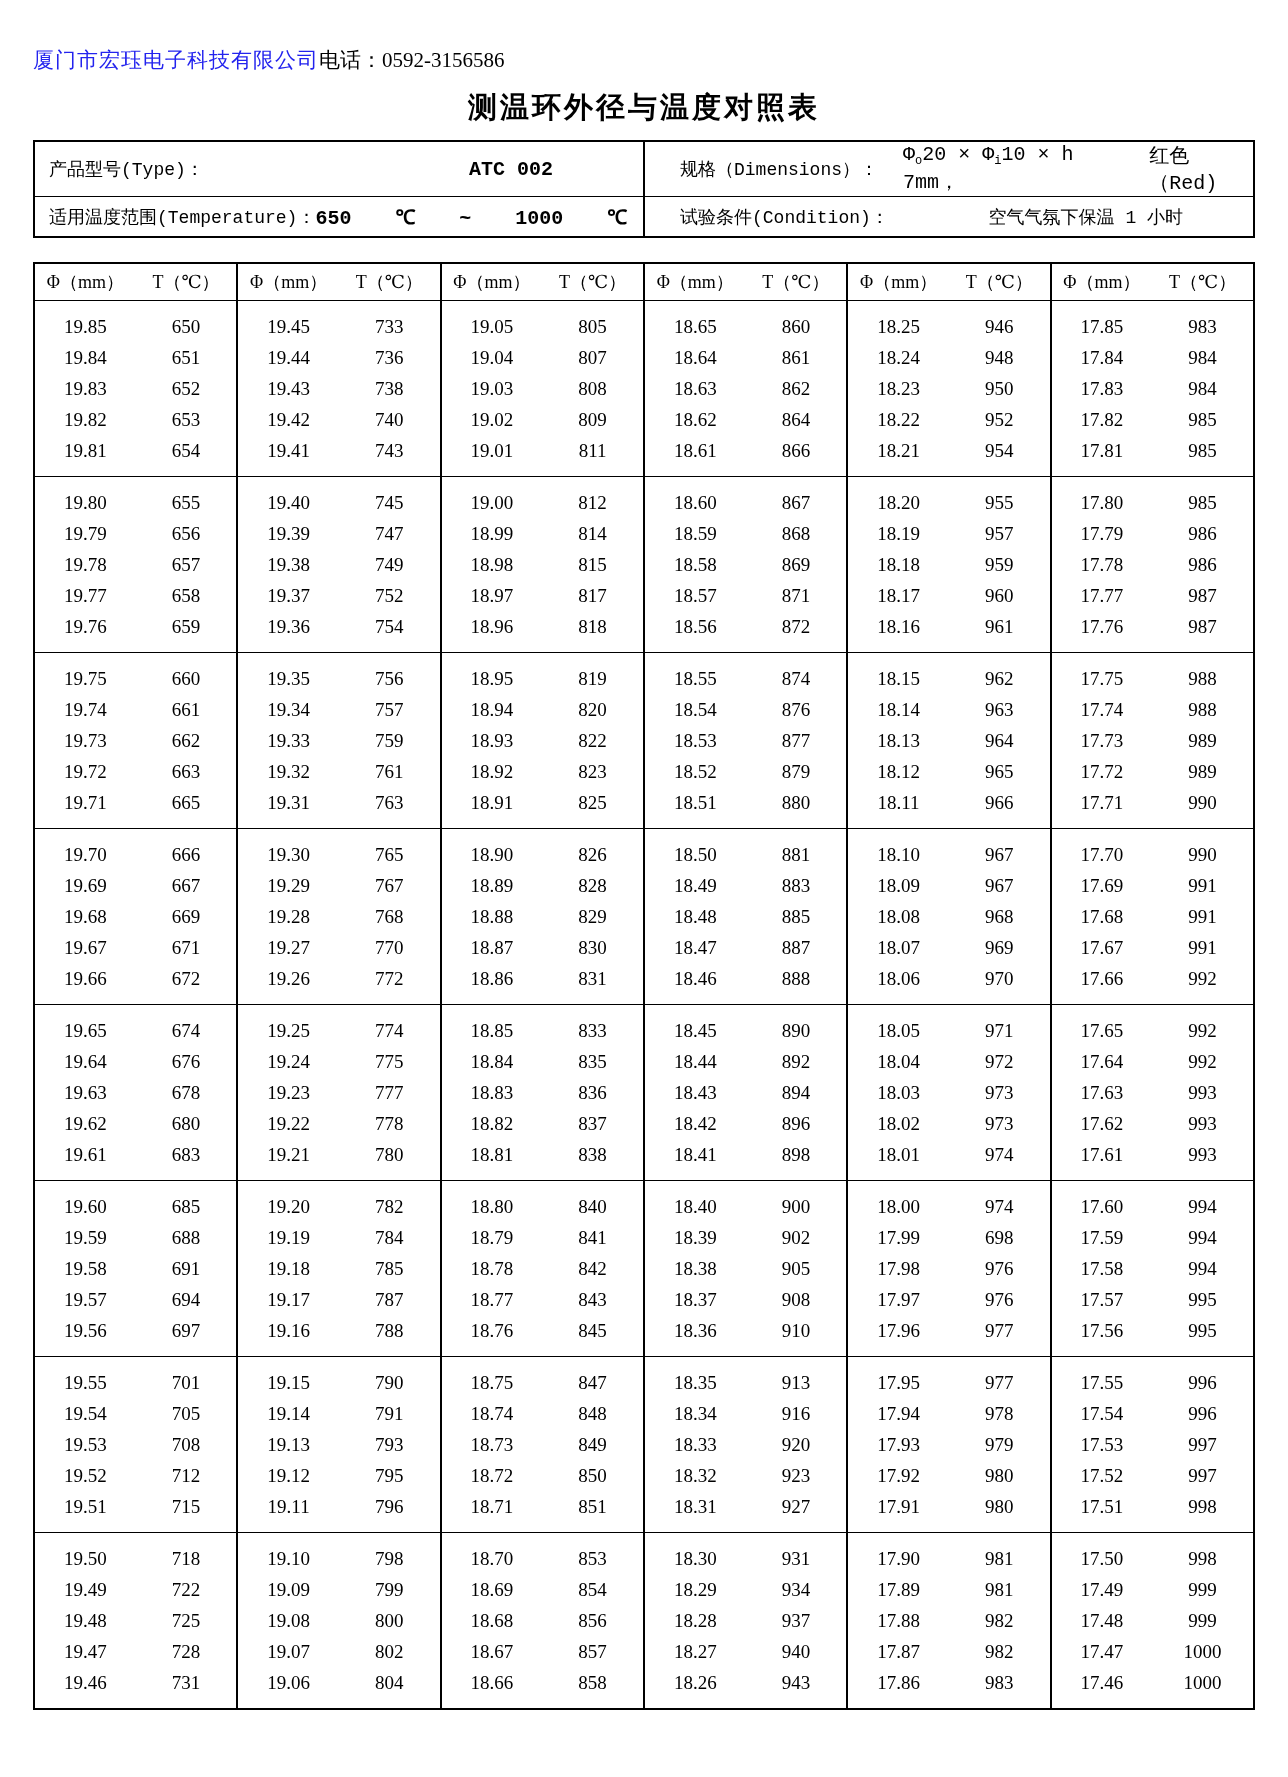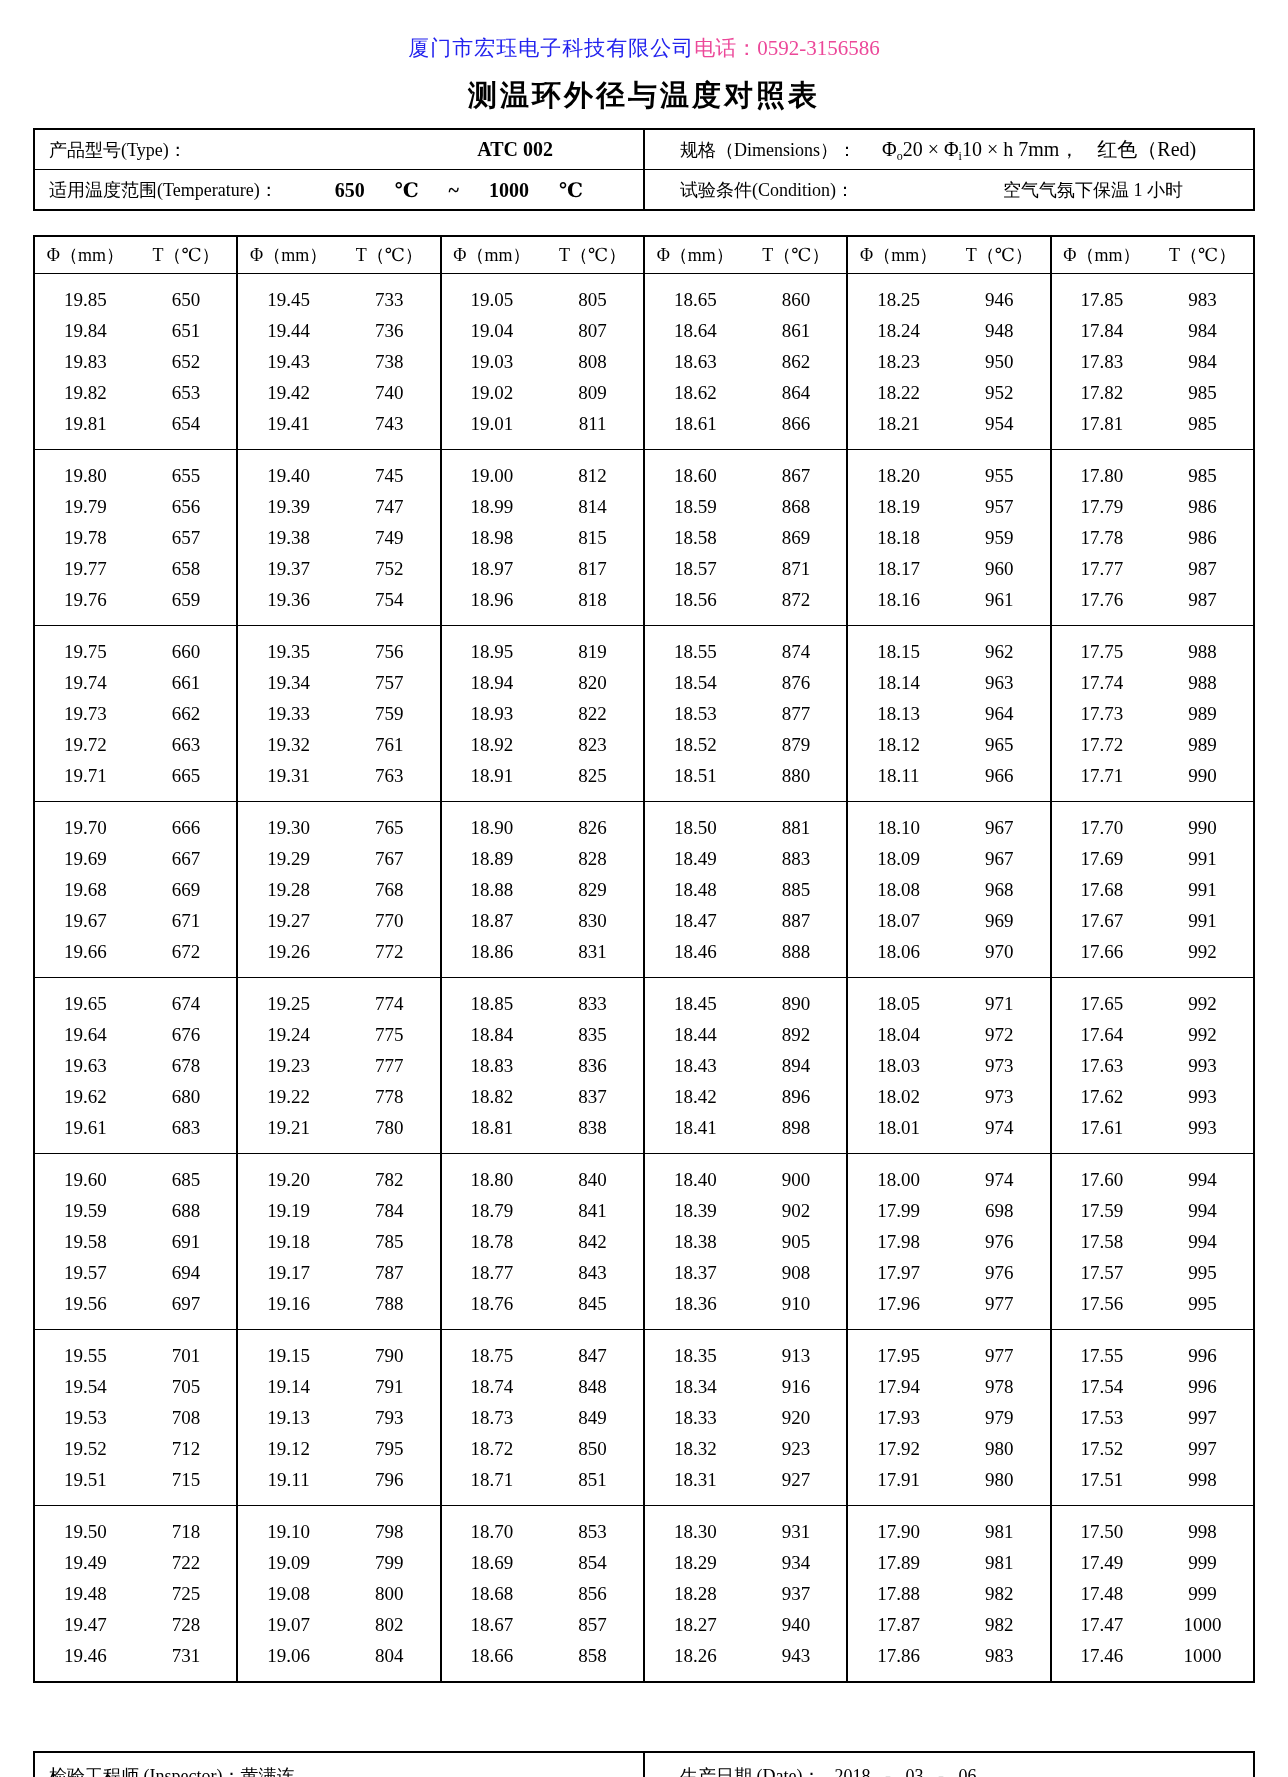--- a/index.html
+++ b/index.html
@@ -2,29 +2,29 @@
 <html><head>
 <meta charset="utf-8">
 <style>
   html,body{margin:0;padding:0;background:#fff;}
   body{
     width:1288px;height:1777px;
     font-family:"Liberation Serif","DejaVu Serif",serif;
     color:#000;box-sizing:border-box;
     padding:26px 33px 0 33px;
   }
-  .top-bar{display:flex;justify-content:center;align-items:baseline;margin-top:8px;}
+  .top-bar{display:flex;justify-content:flex-start;align-items:baseline;margin-top:20px;}
   .company{font-size:21px;color:#2323ee;letter-spacing:1px;}
-  .phone{font-size:21px;color:#ec4899;}
+  .phone{font-size:21px;color:#000000;}
   .doc-title{font-size:29px;font-weight:bold;text-align:center;letter-spacing:3px;margin:14px 0 12px 0;}
   table{border-collapse:collapse;width:100%;table-layout:fixed;}
   .info-table, .footer-table{border:2px solid #000;}
   .info-table td, .footer-table td{border:1px solid #000;height:39px;padding:0 0 0 14px;font-size:18px;vertical-align:middle;}
   .info-table td.rcell, .footer-table td.rcell{border-left:2px solid #000;padding-left:35px;}
-  .cellflex{display:flex;align-items:center;}
+  .cellflex{display:flex;align-items:center;font-family:Liberation Mono, monospace;}
   .lbl{white-space:pre;}
   .grow-center{flex:1;text-align:right;}
   .bold{font-weight:bold;}
   .big{font-size:20px;}
   .ws{white-space:pre;word-spacing:10px;}
   .sub{font-size:12px;vertical-align:-4px;}
   .spacer8{display:inline-block;width:26px;}
   .main-table{border:2px solid #000;margin-top:24px;}
   .main-table th{font-size:18px;font-weight:normal;height:34px;border-bottom:1px solid #000;white-space:pre;}
   .main-table td{font-size:19px;height:29px;text-align:center;white-space:pre;}

